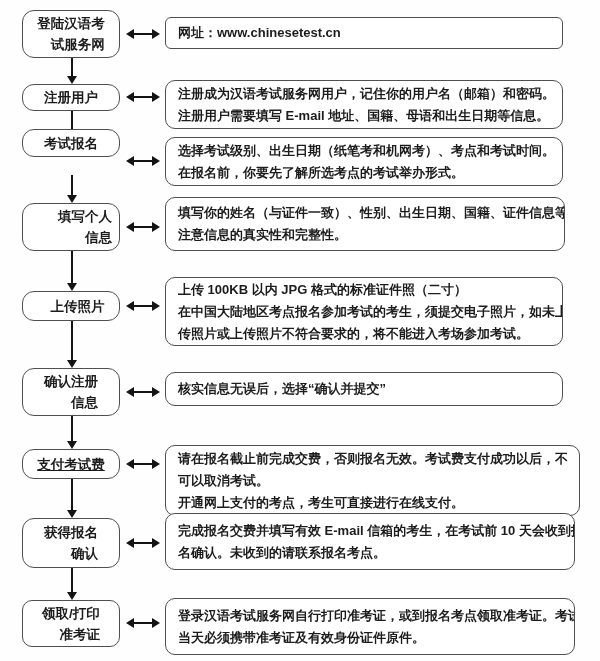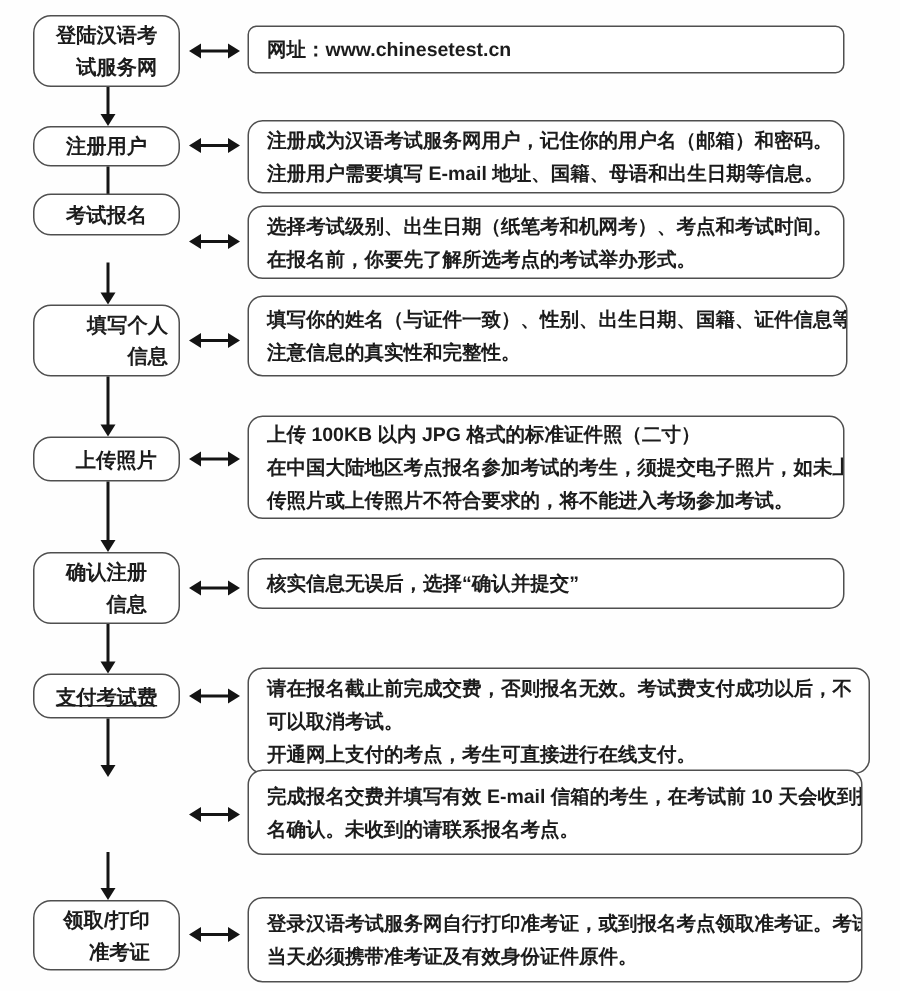--- a/index.html
+++ b/index.html
@@ -166,35 +166,39 @@
   <div class="desc" style="top:427px;height:71px;width:415px;margin-top:18px;">
     <span>请在报名截止前完成交费，否则报名无效。考试费支付成功以后，不
 可以取消考试。
 开通网上支付的考点，考生可直接进行在线支付。</span>
   </div>
   <div class="varrow" style="top:479px;height:39px;">
       <i class="vl"></i>
       <i class="vh"></i>
     </div>
 
+  <div class="node" style="top:518px;height:50px;">
+    <span>获得报名
+确认</span>
+  </div>
   <div class="harrow" style="top:537px;">
     <i class="ah l"></i>
       <i class="ln"></i>
       <i class="ah r"></i>
   </div>
   <div class="desc" style="top:513px;height:57px;width:410px;">
     <span>完成报名交费并填写有效 E-mail 信箱的考生，在考试前 10 天会收到报
 名确认。未收到的请联系报名考点。</span>
   </div>
   <div class="varrow" style="top:568px;height:32px;">
       <i class="vl"></i>
       <i class="vh"></i>
     </div>
 
-  <div class="node" style="top:600px;height:47px;">
+  <div class="node" style="top:600px;height:47px;border-radius:10px;">
     <span>领取/打印
 准考证</span>
   </div>
   <div class="harrow" style="top:617px;">
     <i class="ah l"></i>
       <i class="ln"></i>
       <i class="ah r"></i>
   </div>
   <div class="desc" style="top:598px;height:57px;width:410px;">
     <span>登录汉语考试服务网自行打印准考证，或到报名考点领取准考证。考试

